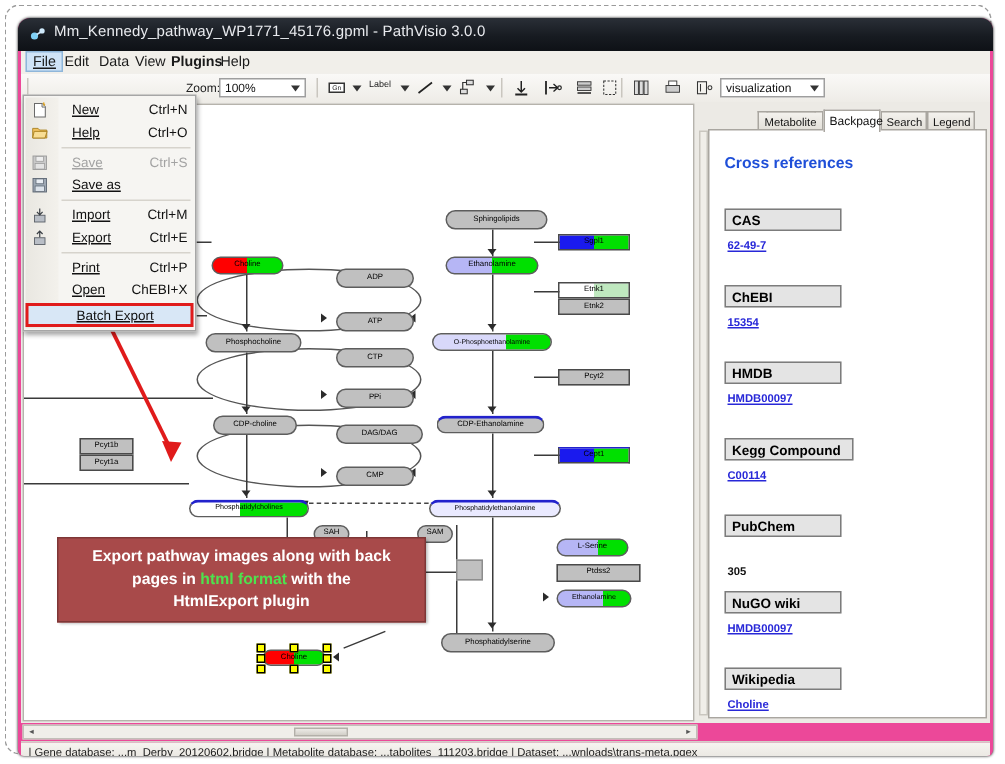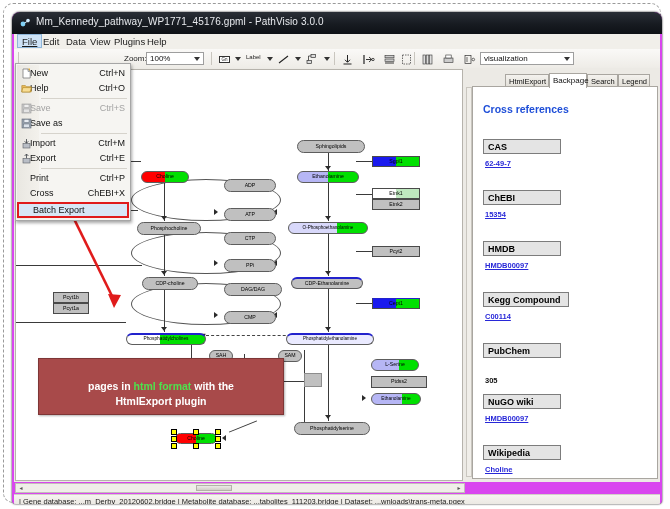--- a/index.html
+++ b/index.html
@@ -3,21 +3,21 @@
 <meta charset="utf-8">
 <style>
   html,body{margin:0;padding:0;background:#ffffff;}
   body{width:670px;height:509px;overflow:hidden;font-family:"Liberation Sans",sans-serif;}
 
   
   #screen{position:absolute;left:0;top:0;width:670px;height:509px;background:#ffffff;}
   #outerframe{position:absolute;left:3px;top:3px;width:658px;height:500px;
               border:1px dashed #9a9a9a;border-radius:10px;background:#ffffff;box-sizing:border-box;}
   #appwin{position:absolute;left:8px;top:8px;width:650px;height:492px;
-          background:#d946ef;border-radius:8px 8px 4px 4px;box-sizing:border-box;
+          background:#ec4899;border-radius:8px 8px 4px 4px;box-sizing:border-box;
           box-shadow:0 0 2px #000;overflow:hidden;}
 
   
   #titlebar{position:absolute;left:0;top:0;width:650px;height:22px;
             background:linear-gradient(180deg,#2a2f37 0%,#171b21 55%,#0e1116 100%);}
   #titlebar .tb-icon{position:absolute;left:7px;top:5px;width:12px;height:12px;}
   #titlebar .tb-text{position:absolute;left:24px;top:4px;font-size:10px;color:#e8eaee;
                      white-space:nowrap;letter-spacing:.1px;}
 
   
@@ -38,21 +38,21 @@
   .tb-arrow{position:absolute;top:8px;border-left:3px solid transparent;border-right:3px solid transparent;
             border-top:4px solid #333;}
   .tb-sep{position:absolute;top:3px;width:1px;height:13px;background:#c9c6bf;}
 
   
   #filemenu{position:absolute;left:3px;top:51px;width:114px;background:#f6f5f2;
             border:1px solid #a6a6a6;box-shadow:1px 2px 3px rgba(0,0,0,.35);z-index:60;
             padding:2px 0 2px 0;}
   #filemenu .gutter{position:absolute;left:1px;top:1px;width:22px;bottom:1px;
                     background:linear-gradient(90deg,#e9e7e1,#f3f1ec);}
-  .fm-row{position:relative;height:15px;line-height:15px;font-size:9px;color:#111;padding-left:14px;}
+  .fm-row{position:relative;height:15px;line-height:15px;font-size:9px;color:#111;padding-left:32px;text-decoration:underline;}
   .fm-row.disabled{color:#a3a3a3;}
   .fm-row .acc{position:absolute;right:5px;top:0;font-size:9px;}
   .fm-row .sub{position:absolute;right:5px;top:4px;border-top:3.5px solid transparent;
                border-bottom:3.5px solid transparent;border-left:4px solid #333;}
   .fm-sep{height:1px;background:#d6d3cc;margin:2px 3px 2px 25px;}
   .fm-ico{position:absolute;left:5px;top:2px;width:11px;height:11px;}
   #fm-batch{background:#d8e7f6;border:2px solid #e01b1b;height:16px;line-height:13px;
             margin:1px 1px 0 1px;box-sizing:border-box;}
 
   
@@ -128,21 +128,21 @@
         <path d="M5.5 6 L8 4.5" stroke="#cfe9fb" stroke-width="1"></path>
       </svg>
       <div class="tb-text">Mm_Kennedy_pathway_WP1771_45176.gpml - PathVisio 3.0.0</div>
     </div>
 
     <div id="menubar">
       <div class="menu-item" id="menu-file" style="left:3px;text-decoration:underline;">File</div>
       <div class="menu-item" style="left:25px;">Edit</div>
       <div class="menu-item" style="left:48px;">Data</div>
       <div class="menu-item" style="left:72px;">View</div>
-      <div class="menu-item" style="left:96px;">Plugins</div>
+      <div class="menu-item" style="left:96px;font-weight:bold;">Plugins</div>
       <div class="menu-item" style="left:129px;">Help</div>
     </div>
 
     <div id="toolbar">
       <div class="tb-sep" style="left:4px;"></div>
       <div class="tb-lbl" style="left:110px;">Zoom:</div>
       <div class="tb-combo" style="left:132px;width:58px;">
         <span>100%</span>
         <span class="arw"></span>
       </div>
@@ -216,21 +216,21 @@
         </svg>
       </div>
       <div class="tb-btn" style="left:449px;">
         <svg viewBox="0 0 13 13">
           <rect x="2" y="2.5" width="6" height="8" fill="none" stroke="#333" stroke-width=".7"></rect>
           <path d="M4 4 L4 9" stroke="#333" stroke-width=".7"></path>
           <circle cx="10.3" cy="6.5" r="1.3" fill="none" stroke="#333" stroke-width=".7"></circle>
         </svg>
       </div>
 
-      <div class="tb-combo" style="left:466px;width:94px;">
+      <div class="tb-combo" style="left:466px;width:70px;">
         <span>visualization</span>
         <span class="arw"></span>
       </div>
     </div>
 
     <div id="filemenu">
       <div class="gutter"></div>
 
       <div class="fm-row">
         <svg class="fm-ico" viewBox="0 0 11 11">
@@ -294,21 +294,21 @@
       </div>
 
       <div class="fm-sep"></div>
 
       <div class="fm-row">
         <span>Print</span>
         <span class="acc">Ctrl+P</span>
       </div>
 
       <div class="fm-row">
-        <span>Cross</span>
+        <span>Open</span>
         <span class="acc">ChEBI+X</span>
       </div>
 
       <div class="fm-row" id="fm-batch">
         <span>Batch Export</span>
       </div>
     </div>
 
     <div id="content">
 
@@ -424,31 +424,31 @@
         <div class="node gene" style="left:219px;top:296px;width:36px;height:9px;background:linear-gradient(90deg,#1a1aee 50%,#00e000 50%);"></div>
         <div class="node gene-lt" style="left:288px;top:303px;width:18px;height:14px;"></div>
 
         <svg style="position:absolute;left:0;top:0;width:448px;height:412px;pointer-events:none;z-index:22;">
           <path d="M-40 -50 L98 230" stroke="#e01b1b" stroke-width="2.6" fill="none"></path>
           <path d="M98 238 L92 224 L105 225 Z" fill="#e01b1b"></path>
         </svg>
 
         <div id="callout">
           <div>
-            <br>
+            <span>Export pathway images along with back</span><br>
             <span>pages in </span><span class="hl">html format</span><span> with the</span><br>
             <span>HtmlExport plugin</span>
           </div>
         </div>
       </div>
 
       <div id="sidepanel">
         <div id="tabstrip">
           <div class="ptab" style="left:0px;width:33px;margin-left:39px;">Objects</div>
-          <div class="ptab" style="left:33px;width:44px;">HtmlExport</div>
+          <div class="ptab" style="left:33px;width:44px;">Metabolite</div>
           <div class="ptab active" style="left:77px;width:38px;">Backpage</div>
           <div class="ptab" style="left:115px;width:31px;">Search</div>
           <div class="ptab" style="left:146px;width:32px;">Legend</div>
         </div>
 
         <div id="panel-scrollbar"></div>
 
         <div id="panelbody">
           <div id="bp-title">Cross references</div>
 

